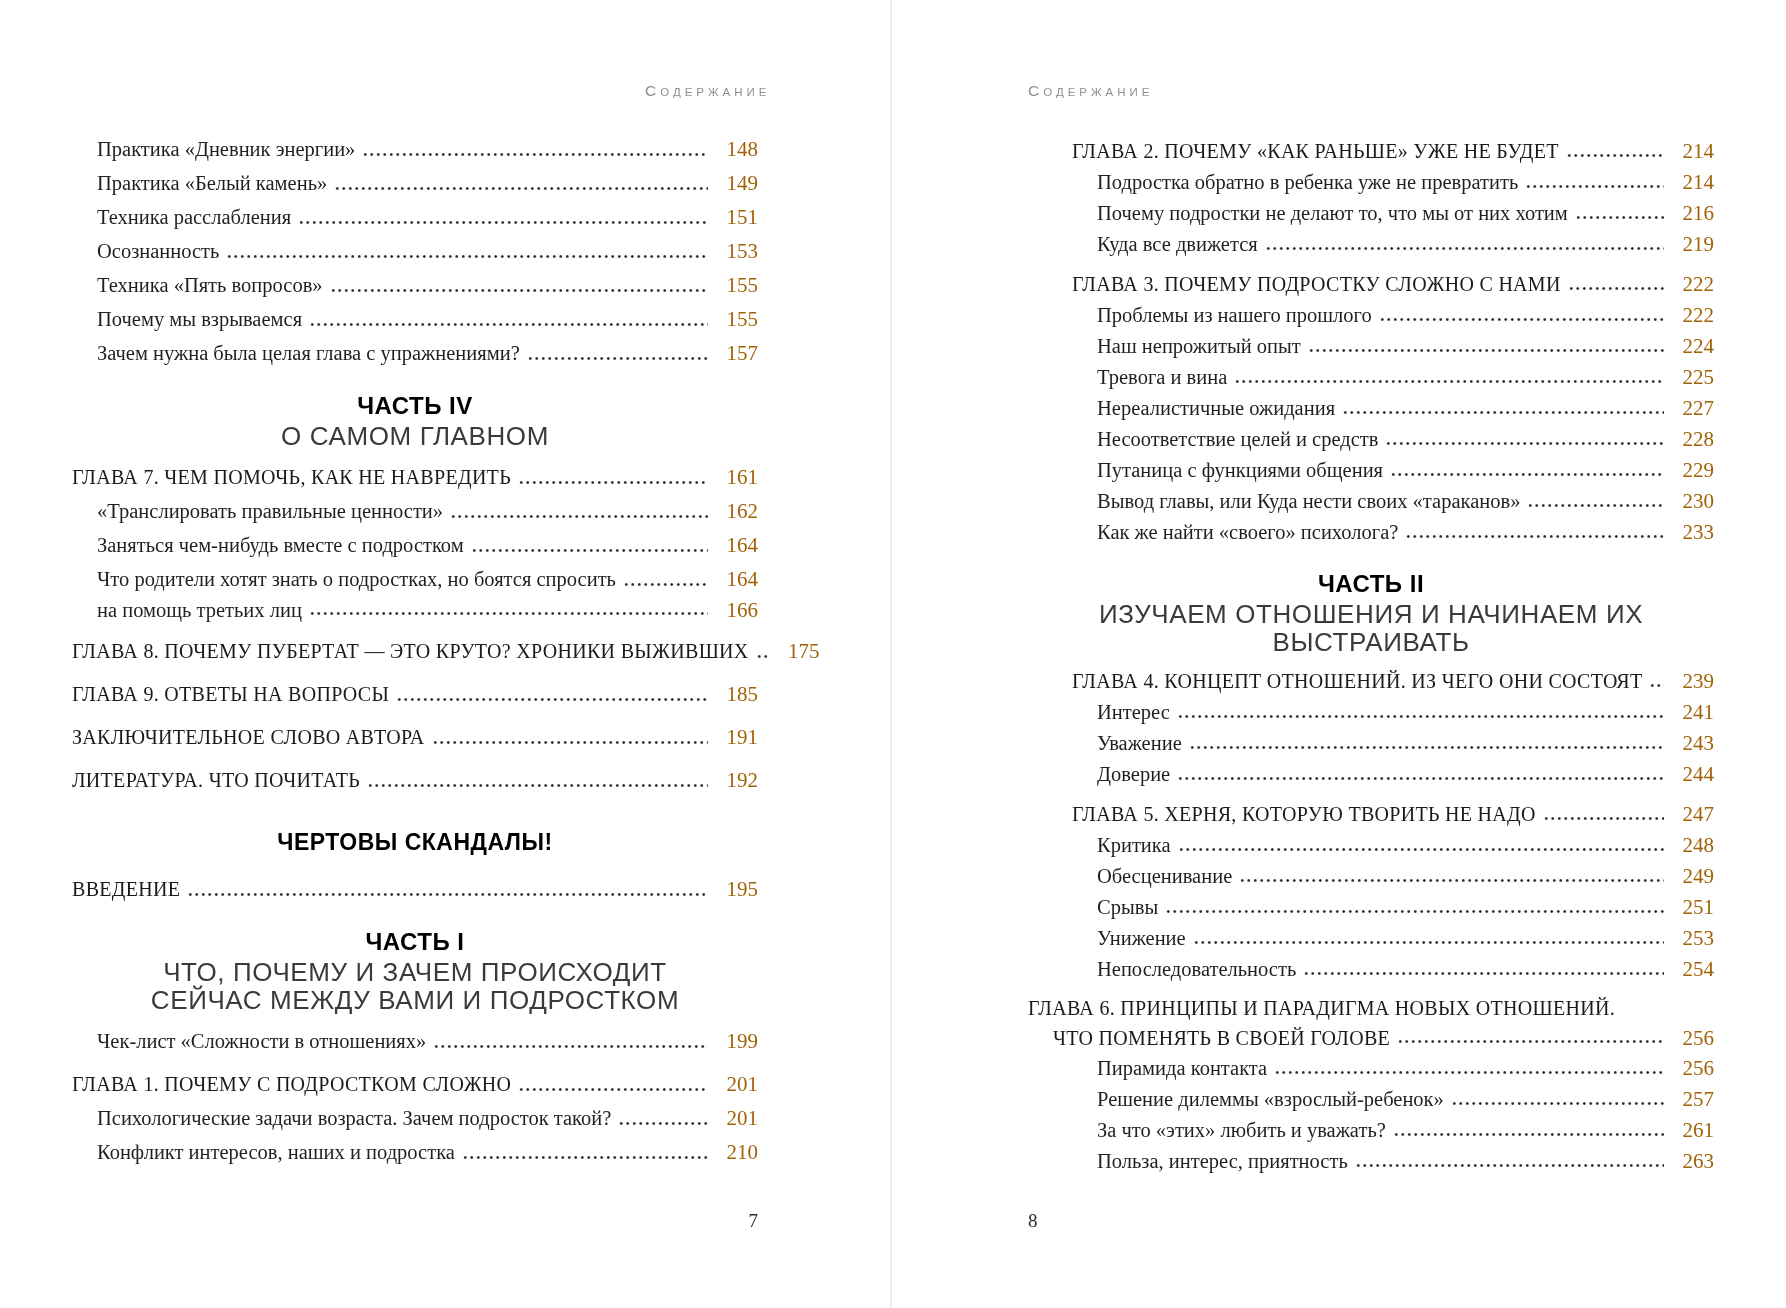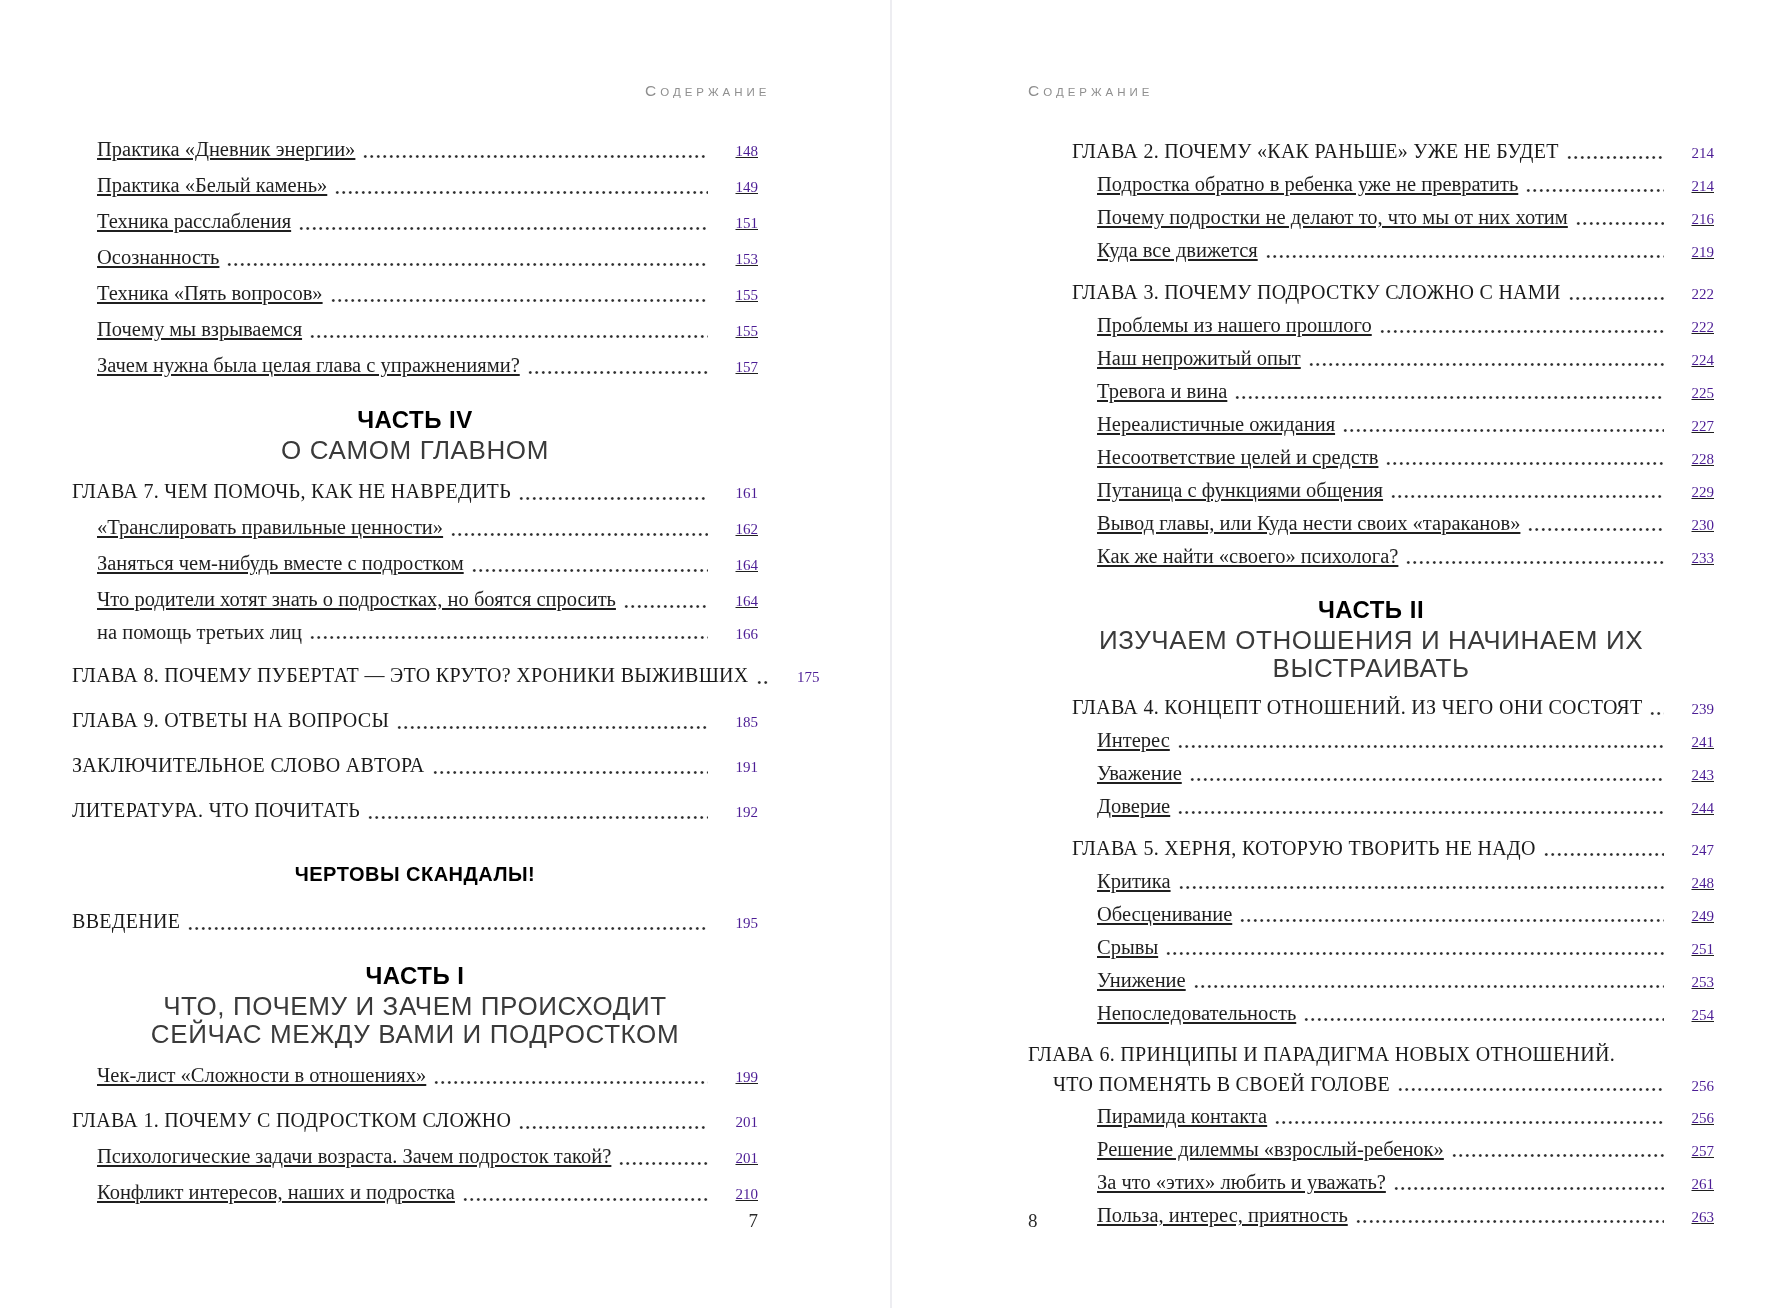--- a/index.html
+++ b/index.html
@@ -37,41 +37,41 @@
   .page-right .running-head { left: 136px; }
 
   .toc { position: absolute; width: 686px; }
   .page-left  .toc { left: 72px;  top: 132px; }
   .page-right .toc { left: 136px; top: 136px; }
 
   .row { display: flex; align-items: baseline; }
   .page-left  .row { line-height: 34px; }
   .page-right .row { line-height: 31px; margin-left: 44px; }
 
-  .row.sub { padding-left: 25px; text-decoration: underline; }
+  .row.sub { padding-left: 25px; }
   .row .label { white-space: nowrap; font-size: 20.5px; }
   .row.chapter .label { font-size: 20px; letter-spacing: 0.3px; color: #1a1a1a; }
 
   .leader {
     flex: 1 1 auto;
     min-width: 14px;
     height: 3px;
     align-self: flex-end;
     margin: 0 4px 10px 7px;
     background-image: radial-gradient(circle, #2e2e2e 1.15px, transparent 1.5px);
     background-size: 6.5px 3px;
     background-repeat: repeat-x;
     background-position: left bottom;
   }
   .num {
     flex: 0 0 auto;
     min-width: 46px;
     text-align: right;
-    font-size: 15px;
-    color: #4c1d95;
+    font-size: 21px;
+    color: #a16207;
   }
 
   .wrap-block .wline1 { line-height: 29px; }
   .wrap-block .wline2 { display: flex; align-items: baseline; line-height: 29px; }
   .wrap-block.sub-wrap   { padding-left: 25px; }
   .wrap-block.chapter-wrap .wline1 .label,
   .wrap-block.chapter-wrap .wline2 .label { font-size: 20px; letter-spacing: 0.3px; color: #1a1a1a; }
   .wrap-block.chapter-wrap .wline2 { padding-left: 25px; }
   .wrap-block .label { white-space: nowrap; font-size: 20.5px; }
 
@@ -97,21 +97,21 @@
     color: #3a3a3a;
     letter-spacing: 0.6px;
     max-width: 590px;
     margin: 0 auto;
   }
 
   .book-title {
     text-align: center;
     font-family: "Liberation Sans", sans-serif;
     font-weight: bold;
-    font-size: 20px;
+    font-size: 23px;
     line-height: 42px;
     color: #000000;
     margin: 24px 0 6px 0;
     letter-spacing: 0.5px;
   }
 
   .folio {
     position: absolute;
     top: 1210px;
     width: 686px;

